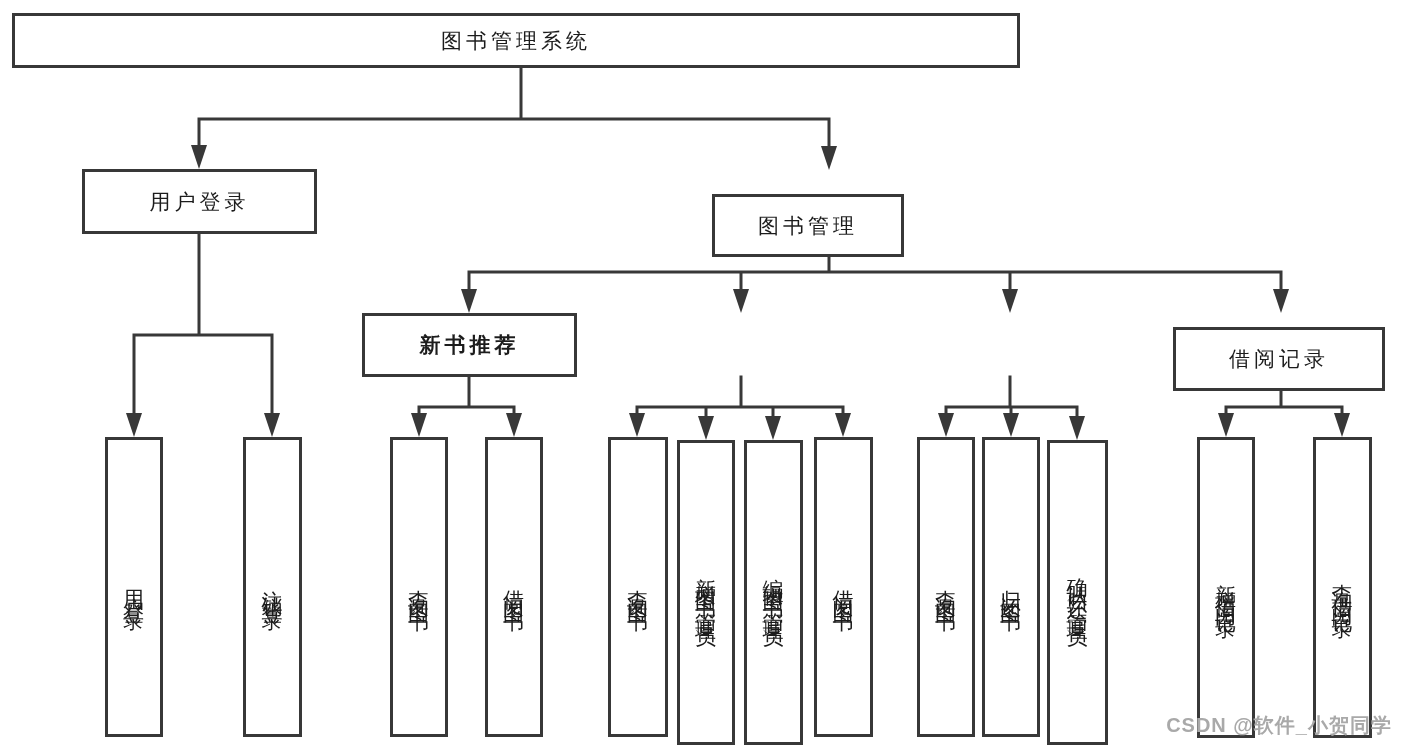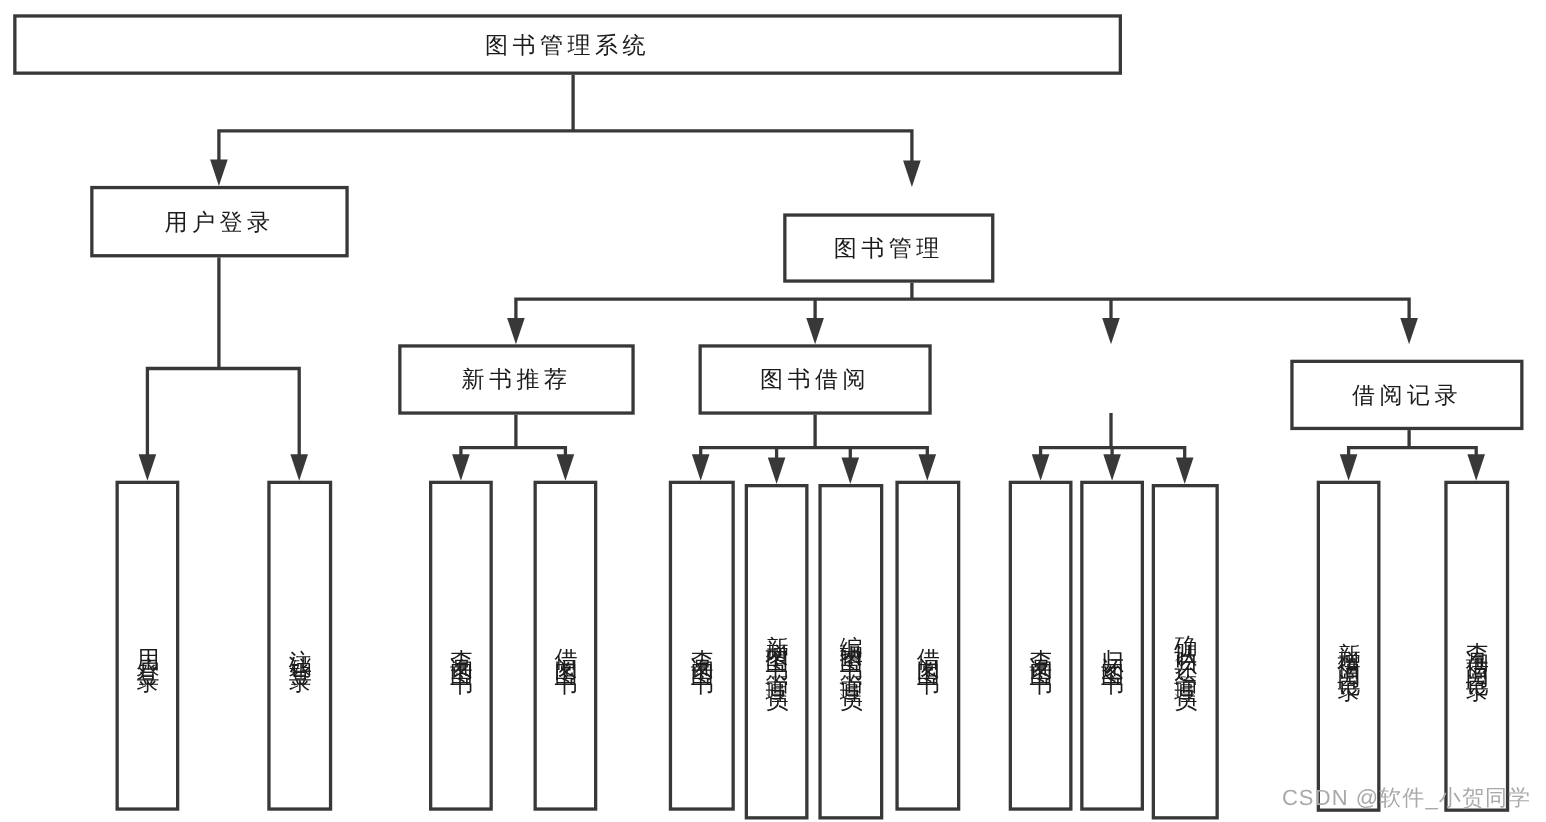--- a/index.html
+++ b/index.html
@@ -47,20 +47,21 @@
   }
   #watermark {
     position: absolute;
     top: 712px;
     right: 13px;
     z-index: 3;
     font-size: 20px;
     letter-spacing: 1px;
     color: #a9a9a9;
     white-space: nowrap;
+    font-weight: bold;
   }
   .wire {
     stroke: #383838;
     stroke-width: 3;
     fill: none;
     stroke-linecap: square;
   }
   .arrowhead {
     fill: #383838;
     stroke: none;
@@ -106,25 +107,22 @@
     <span class="label">图书管理系统</span>
   </div>
 
   <div class="node hnode" style="left:82px; top:169px; width:235px; height:65px;">
     <span class="label">用户登录</span>
   </div>
   <div class="node hnode" style="left:712px; top:170px; width:192px; height:63px;margin-top:24px;">
     <span class="label">图书管理</span>
   </div>
 
-  <div class="node hnode" style="left:362px; top:313px; width:215px; height:64px;">
+  <div class="node hnode" style="left:362px; top:313px; width:215px; height:64px;font-weight:bold;">
     <span class="label">新书推荐</span>
-  </div>
-  <div class="node hnode" style="left:635px; top:313px; width:212px; height:64px;">
-    <span class="label">图书借阅</span>
   </div>
   <div class="node hnode" style="left:1173px; top:313px; width:212px; height:64px;margin-top:14px;">
     <span class="label">借阅记录</span>
   </div>
 
   <div class="node vnode" style="left:105px; top:437px; width:58px; height:300px;">
     <span class="label">用户登录</span>
   </div>
   <div class="node vnode" style="left:243px; top:437px; width:59px; height:300px;">
     <span class="label">注销登录</span>

